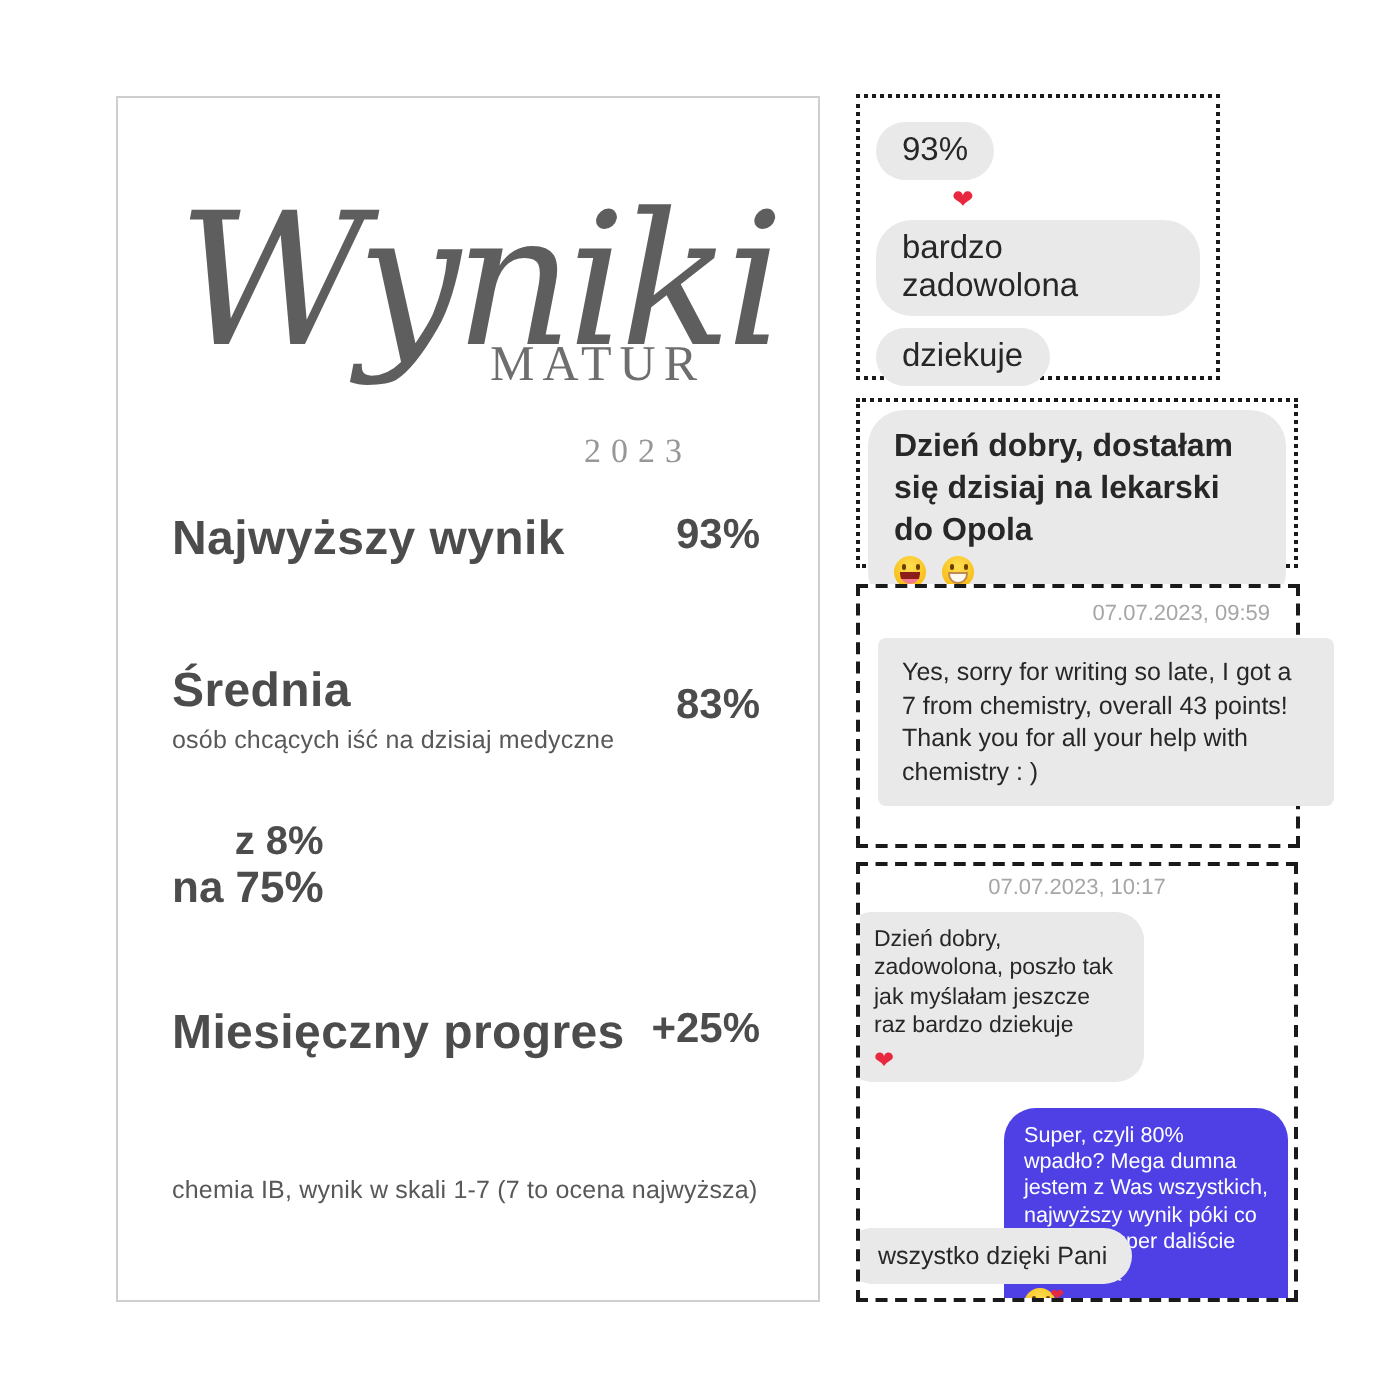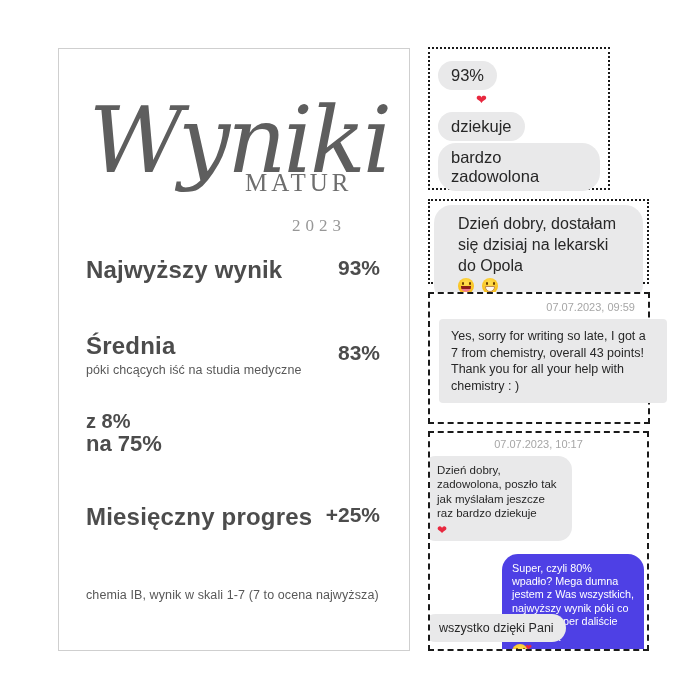--- a/index.html
+++ b/index.html
@@ -16,37 +16,37 @@
         font-size:25px;letter-spacing:4px;color:#6e6e6e;}
   .year{position:absolute;left:233px;top:151px;font-family:"Liberation Serif",serif;
         font-size:17px;letter-spacing:5px;color:#979797;margin-top:16px;}
 
   .row{position:absolute;left:27px;right:29px;}
   .row-top{display:flex;justify-content:space-between;align-items:flex-start;}
   .stat-label{font-size:24px;font-weight:bold;color:#4c4c4c;letter-spacing:0.2px;white-space:nowrap;}
   .stat-value{font-size:21px;font-weight:bold;color:#4c4c4c;white-space:nowrap;}
   .stat-sub{font-size:12.5px;color:#585858;margin-top:3px;letter-spacing:0.1px;white-space:nowrap;}
   .vcenter{margin-top:9px;}
-  .stack{text-align:left;margin-top:-5px;line-height:1.05;}
+  .stack{text-align:right;margin-top:-5px;line-height:1.05;}
   .stack .v1{font-size:20px;font-weight:bold;color:#4c4c4c;}
   .stack .v2{font-size:22px;font-weight:bold;color:#4c4c4c;}
 
   
   .chatbox{position:absolute;box-sizing:border-box;background:#fff;}
   .dotted{border:2px dotted #1a1a1a;}
   .dashed{border:2px dashed #1a1a1a;}
   #chat1{left:428px;top:47px;width:182px;height:143px;padding:10px 8px;}
   #chat2{left:428px;top:199px;width:221px;height:85px;padding:4px;}
   #chat3{left:428px;top:292px;width:222px;height:132px;padding:7px 9px;}
   #chat4{left:428px;top:431px;width:221px;height:220px;padding:5px 0;overflow:hidden;}
 
   .bubble{background:#e9e9ea;color:#272727;border-radius:18px;width:fit-content;box-sizing:border-box;}
   .b1{font-size:16.5px;padding:5px 13px;margin:2px 0;}
   .reaction-line{margin:3px 0 4px 38px;font-size:13px;color:#e8283f;line-height:1;}
-  .big{font-size:16px;line-height:1.3;padding:9px 24px;width:100%;border-radius:18px;}
+  .big{font-size:16px;line-height:1.3;padding:9px 13px;width:100%;border-radius:18px;font-weight:bold;}
   .ts{font-size:11px;color:#a6a6a6;}
   .ts-right{text-align:right;padding-right:4px;}
   .ts-center{text-align:center;}
   .b3{margin-top:6px;font-size:12.5px;line-height:1.32;padding:9px 12px;width:228px;border-radius:4px;}
   .in1{margin-left:-8px;margin-top:6px;width:150px;font-size:11.5px;line-height:1.25;
        padding:7px 9px 5px 15px;border-radius:14px;}
   .heart-block{display:block;color:#e8283f;font-size:12px;margin-top:3px;line-height:1;}
   .out-wrap{position:relative;width:fit-content;margin-left:auto;margin-right:3px;margin-top:13px;}
   .out{background:#4e40e5;color:#ffffff;width:142px;font-size:10.8px;line-height:1.25;
        padding:8px 10px;border-radius:16px;box-sizing:border-box;}
@@ -80,21 +80,21 @@
       <div class="row-top">
         <div class="stat-label">Najwyższy wynik</div>
         <div class="stat-value">93%</div>
       </div>
     </div>
 
     <div class="row" style="top:283px">
       <div class="row-top">
         <div>
           <div class="stat-label">Średnia</div>
-          <div class="stat-sub">póki chcących iść na studia medyczne</div>
+          <div class="stat-sub">osób chcących iść na dzisiaj medyczne</div>
         </div>
         <div class="stat-value vcenter">83%</div>
       </div>
     </div>
 
     <div class="row" style="top:367px">
       <div class="row-top">
         <div class="stack">
           <div class="v1">z 8%</div>
           <div class="v2">na 75%</div>
@@ -110,22 +110,22 @@
     </div>
 
     <div class="row" style="top:536px">
       <div class="stat-sub">chemia IB, wynik w skali 1-7 (7 to ocena najwyższa)</div>
     </div>
   </section>
 
   <section class="chatbox dotted" id="chat1">
     <div class="bubble b1">93%</div>
     <div class="reaction-line">❤</div>
+    <div class="bubble b1">bardzo zadowolona</div>
     <div class="bubble b1" style="margin-top:6px">dziekuje</div>
-    <div class="bubble b1">bardzo zadowolona</div>
   </section>
 
   <section class="chatbox dotted" id="chat2">
     <div class="bubble big">
       <span>Dzień dobry, dostałam się dzisiaj na lekarski do Opola</span>
       <span class="emoji-row">
         <span class="face"></span>
         <span class="face grin"></span>
       </span>
     </div>

